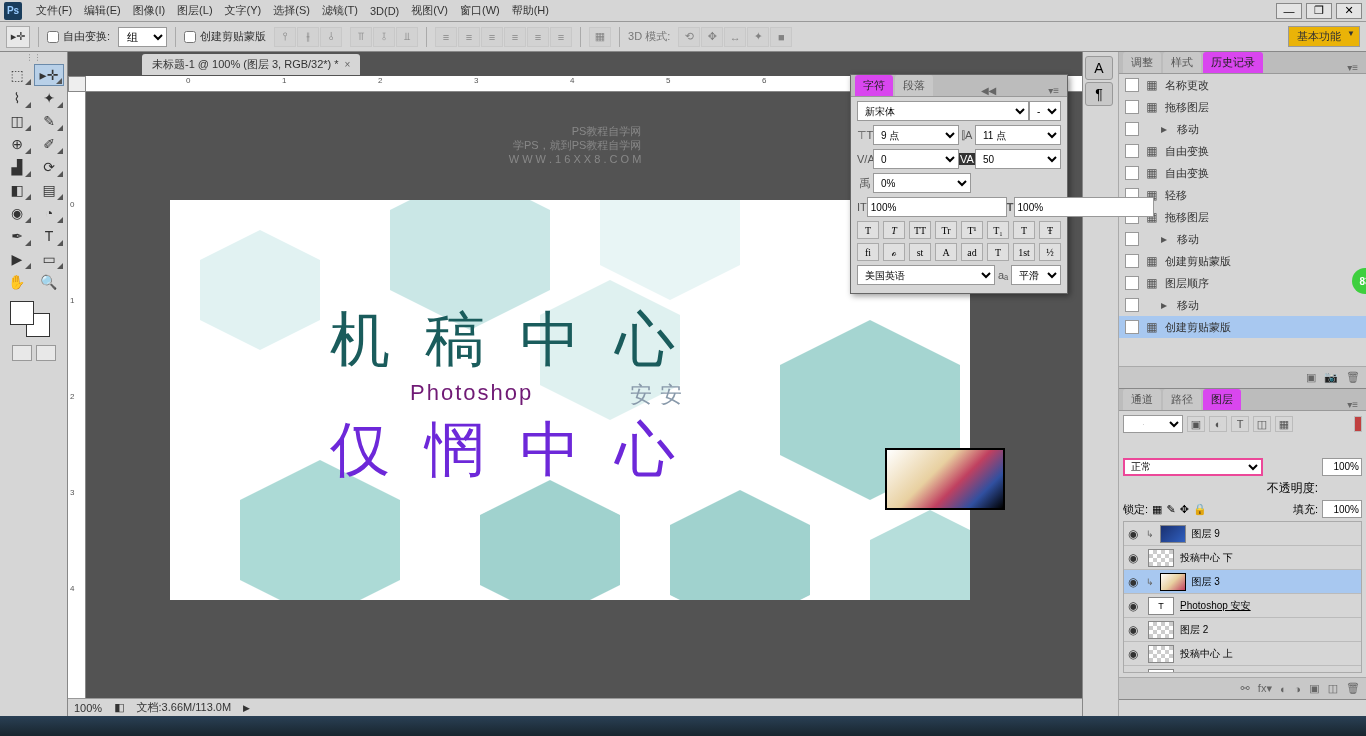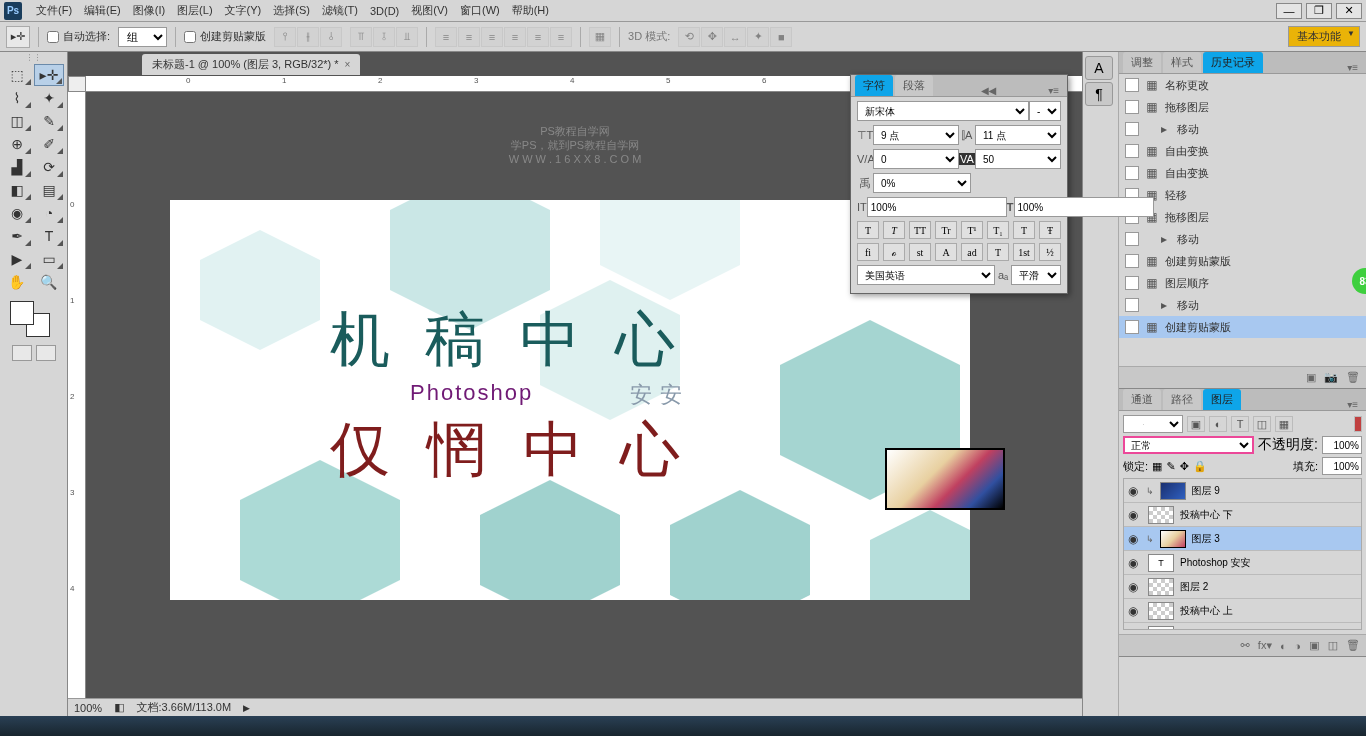--- a/index.html
+++ b/index.html
@@ -36,54 +36,54 @@
 .swatch-bg { position: absolute; width: 24px; height: 24px; background: #fff; border: 1px solid #333; right: 0; bottom: 0; }
 .qm-btns { margin-top: 8px; display: flex; gap: 4px; justify-content: center; }
 .qm-btn { width: 20px; height: 16px; border: 1px solid #999; background: #e8e8e8; }
 .canvas-area { flex: 1; background: #535353; position: relative; overflow: hidden; }
 .ruler-top { position: absolute; top: 24px; left: 18px; right: 0; height: 16px; background: #fff; border-bottom: 1px solid #888; font-size: 8px; display: flex; }
 .ruler-tick { position: absolute; top: 0; font-size: 8px; color: #555; }
 .ruler-left { position: absolute; top: 40px; left: 0; width: 18px; bottom: 18px; background: #fff; border-right: 1px solid #888; }
 .ruler-ltick { position: absolute; left: 2px; font-size: 8px; color: #555; }
 .ruler-corner { position: absolute; top: 24px; left: 0; width: 18px; height: 16px; background: #eee; border: 1px solid #888; }
 .document { position: absolute; top: 148px; left: 102px; width: 800px; height: 400px; background: #fff; }
-.wm { position: absolute; top: -30px; left: 50%; transform: translateX(-50%); text-align: center; color: #888; font-size: 11px; line-height: 14px; }
+.wm { position: absolute; top: -30px; left: 50%; transform: translateX(-50%); text-align: right; color: #888; font-size: 11px; line-height: 14px; }
 .big-text-top { position: absolute; top: 100px; left: 160px; font-size: 60px; color: #1a5c5c; letter-spacing: 10px; font-family: serif; }
 .mid-text { position: absolute; top: 180px; left: 240px; font-size: 22px; color: #701a75; letter-spacing: 2px; }
 .mid-text2 { position: absolute; top: 180px; left: 460px; font-size: 22px; color: #8899aa; letter-spacing: 8px; }
-.big-text-bot { position: absolute; top: 210px; left: 160px; font-size: 60px; color: #7f1d1d; letter-spacing: 10px; font-family: Liberation Sans, sans-serif; }
+.big-text-bot { position: absolute; top: 210px; left: 160px; font-size: 60px; color: #6d28d9; letter-spacing: 10px; font-family: Liberation Serif, serif; }
 .floating-img { position: absolute; top: 248px; right: -35px; width: 120px; height: 62px; background: linear-gradient(135deg, #fff 0%, #e8d0a0 40%, #c04060 60%, #3050a0 80%, #000 100%); border: 2px solid #000; }
 .status-bar { position: absolute; left: 0; right: 0; bottom: 0; height: 18px; background: #d6d6d6; display: flex; align-items: center; padding: 0 6px; font-size: 10px; color: #333; gap: 12px; border-top: 1px solid #999; }
 .status-arrow { font-size: 9px; }
 .right-panels { width: 284px; background: #d6d6d6; border-left: 1px solid #888; display: flex; }
 .collapsed-col { width: 36px; background: #d6d6d6; display: flex; flex-direction: column; gap: 2px; padding: 4px 2px; border-right: 1px solid #aaa; }
 .collapsed-icon { width: 28px; height: 24px; background: #c8c8c8; border: 1px solid #999; border-radius: 3px; display: flex; align-items: center; justify-content: center; font-size: 14px; }
 .panel-stack { flex: 1; display: flex; flex-direction: column; }
 .panel { border-bottom: 1px solid #888; }
 .panel-tabs { height: 22px; background: #bcbcbc; display: flex; align-items: flex-end; padding: 0 4px; gap: 2px; border-bottom: 1px solid #999; }
 .panel-tab { padding: 3px 8px; font-size: 11px; color: #555; background: #c8c8c8; border-top-left-radius: 3px; border-top-right-radius: 3px; cursor: default; }
-.panel-tab.active { background: #0ea5e9; color: #222; }
+.panel-tab.active { background: #d946ef; color: #222; }
 .panel-tab-menu { margin-left: auto; font-size: 10px; padding: 0 4px; color: #666; }
 .panel-body { background: #d6d6d6; }
 .history-list { height: 292px; overflow-y: auto; font-size: 11px; }
 .hist-item { display: flex; align-items: center; height: 22px; padding: 0 6px; gap: 6px; color: #333; }
 .hist-item.active { background: #a8c8f0; }
 .hist-icon-box { width: 14px; height: 14px; border: 1px solid #999; background: #fff; }
 .hist-step-icon { font-size: 12px; color: #555; width: 14px; text-align: center; }
 .hist-indent { width: 6px; }
 .panel-footer { height: 22px; background: #c8c8c8; display: flex; align-items: center; justify-content: flex-end; padding: 0 6px; gap: 8px; border-top: 1px solid #aaa; font-size: 12px; color: #666; }
 .panel-footer span { cursor: default; }
 .layers-tabs { height: 22px; }
 .layers-body { padding: 4px; font-size: 11px; }
 .layer-filter { display: flex; align-items: center; gap: 4px; margin-bottom: 3px; }
 .layer-filter-select { flex: 0 0 60px; height: 18px; border: 1px solid #999; background: #fff; font-size: 10px; padding: 7px 2px; }
 .filter-icon { width: 18px; height: 16px; display: flex; align-items: center; justify-content: center; border: 1px solid #bbb; font-size: 11px; color: #555; }
 .blend-row { display: flex; align-items: center; gap: 4px; margin-bottom: 3px; }
 .blend-select { flex: 1; height: 18px; border: 2px solid #ec4899; background: #fff; font-size: 10px; padding: 0 2px; }
-.opacity-label { font-size: 14px; }
+.opacity-label { font-size: 12px; margin-top: 44px; }
 .opacity-input { width: 40px; height: 18px; border: 1px solid #999; font-size: 10px; text-align: right; padding-right: 2px; }
 .lock-row { display: flex; align-items: center; gap: 4px; margin-bottom: 3px; font-size: 10px; }
 .lock-icon { font-size: 11px; }
 .layer-list { border: 1px solid #aaa; height: 152px; background: #d0d0d0; overflow-y: auto; }
 .layer-item { display: flex; align-items: center; height: 24px; background: #d6d6d6; border-bottom: 1px solid #bbb; padding: 0 4px; gap: 6px; }
 .layer-item.active { background: #a8c8f0; }
 .eye { width: 14px; font-size: 12px; color: #333; }
 .layer-thumb { width: 26px; height: 18px; border: 1px solid #888; background: #fff; font-size: 9px; display: flex; align-items: center; justify-content: center; }
 .layer-thumb.checker { background: repeating-conic-gradient(#ccc 0% 25%, #fff 0% 50%) 0 0/8px 8px; }
 .layer-name { font-size: 10px; }
@@ -123,21 +123,21 @@
     <div class="win-btn">❐</div>
     <div class="win-btn">✕</div>
   </div>
 </div>
 
 <div class="options-bar">
   <div class="opt-icon">▸✛</div>
   <div class="opt-sep"></div>
   <label class="opt-checkbox">
     <input type="checkbox" style="">
-      <span>自动选择:</span>
+      <span>自由变换:</span>
   </label>
   <select class="opt-select"><option>组</option></select>
   <div class="opt-sep"></div>
   <label class="opt-checkbox">
     <input type="checkbox" style="">
       <span>创建剪贴蒙版</span>
   </label>
   <div class="align-btns">
     <div class="align-btn">⫯</div>
     <div class="align-btn">⫲</div>
@@ -398,21 +398,21 @@
               </div>
               <div class="layer-item active">
                 <span class="eye">◉</span>
                 <span class="clip-arrow">↳</span>
                 <div class="layer-thumb" style="background:linear-gradient(135deg,#fff,#e8d0a0,#c04060);border:1px solid #000"></div>
                 <span class="layer-name ">图层 3</span>
               </div>
               <div class="layer-item">
                 <span class="eye">◉</span>
                 <div class="layer-thumb">T</div>
-                <span class="layer-name " style="">Photoshop  安安</span>
+                <span class="layer-name " style="text-decoration:underline">Photoshop  安安</span>
               </div>
               <div class="layer-item">
                 <span class="eye">◉</span>
                 <div class="layer-thumb checker"></div>
                 <span class="layer-name ">图层 2</span>
               </div>
               <div class="layer-item">
                 <span class="eye">◉</span>
                 <div class="layer-thumb checker"></div>
                 <span class="layer-name ">投稿中心 上</span>

